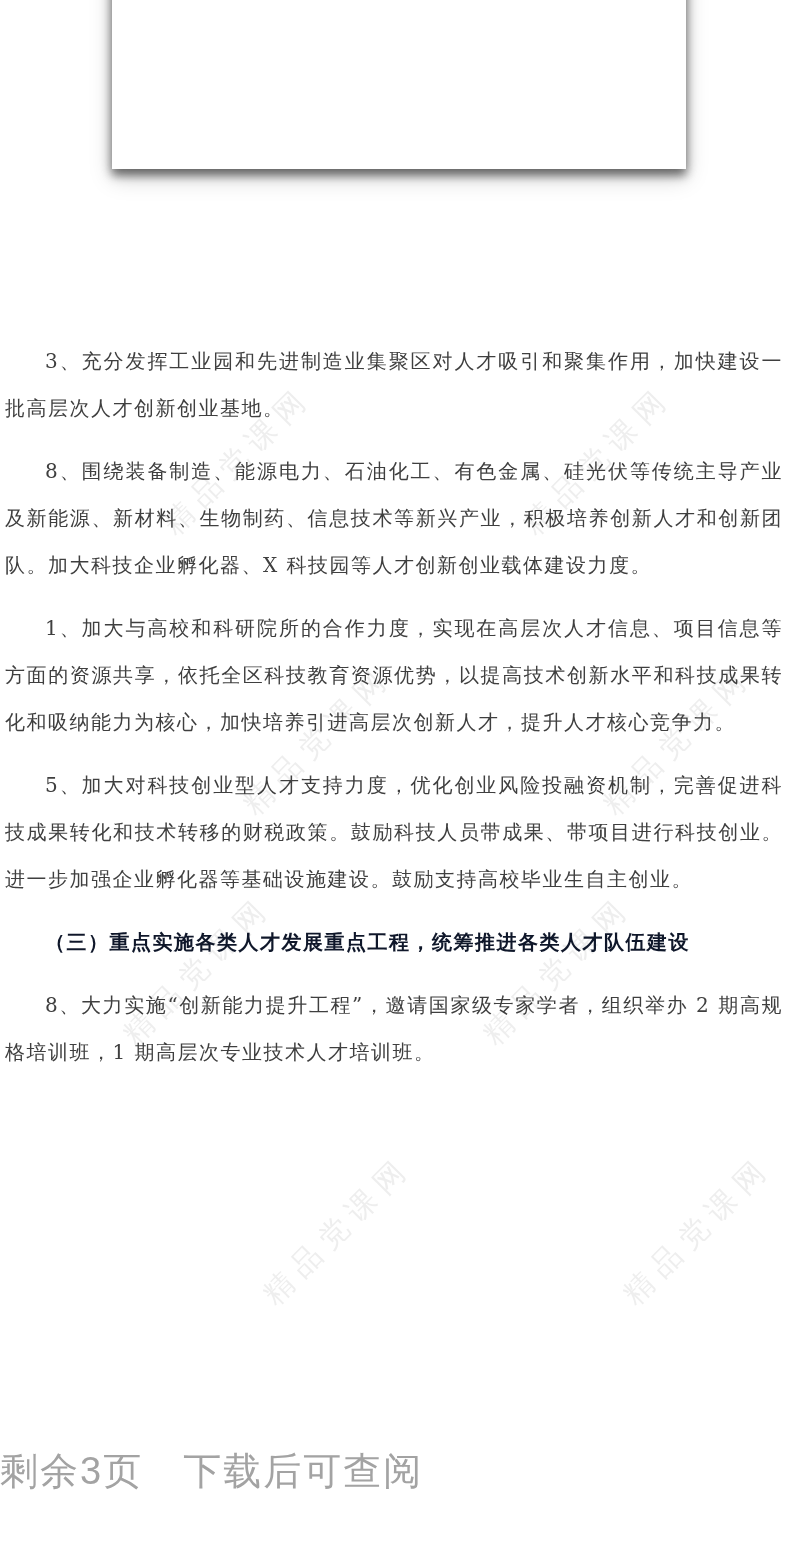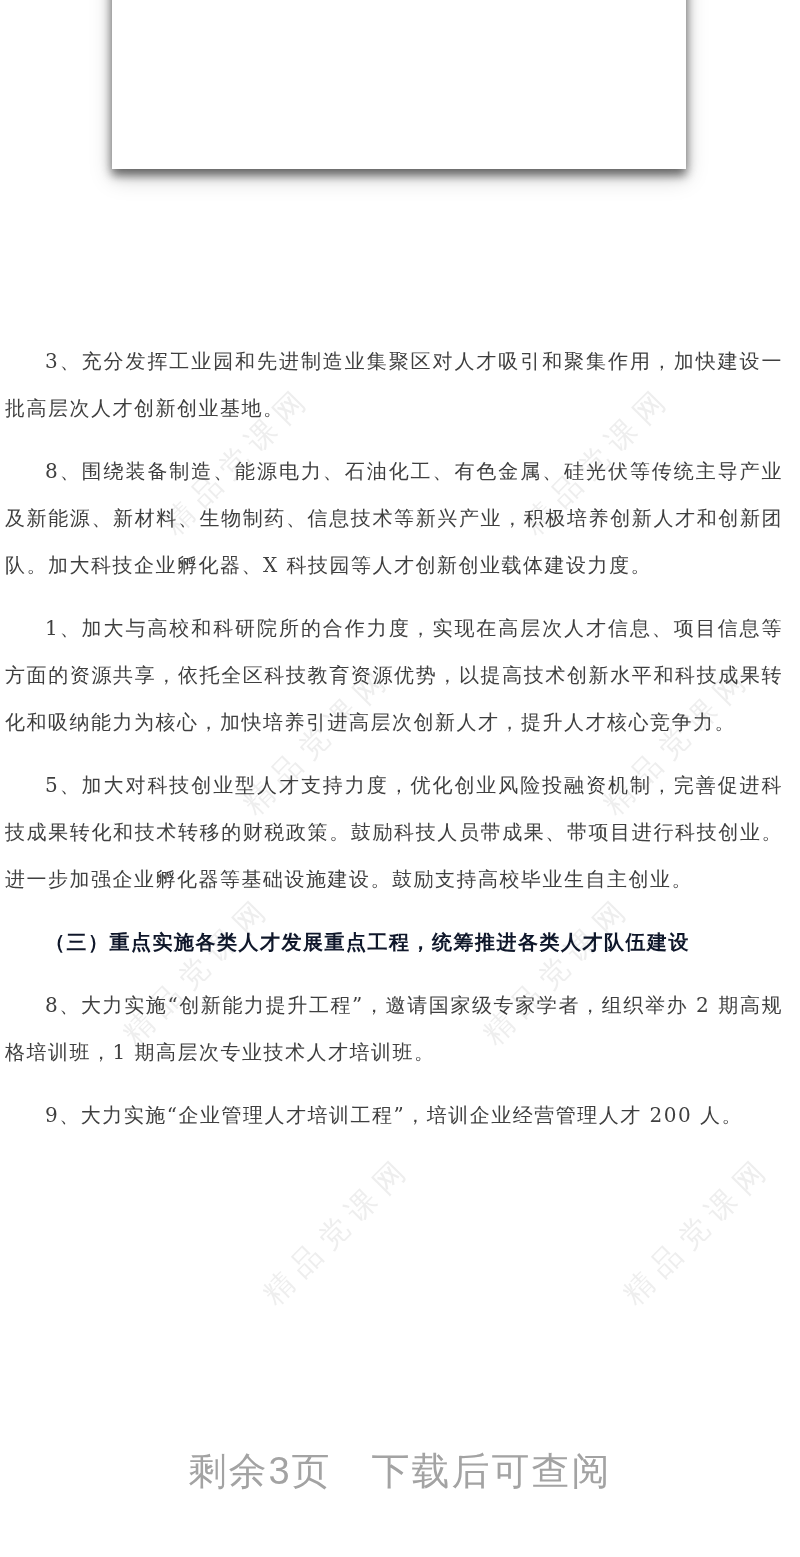--- a/index.html
+++ b/index.html
@@ -56,21 +56,20 @@
   .doc-content p.heading {
     font-weight: bold;
     color: #0f172a;
   }
 
   .remaining-notice {
     position: absolute;
     top: 1446px;
     left: 0;
     width: 100%;
-    text-align: center;
     font-family: "Liberation Sans", sans-serif;
     font-size: 38px;
     color: #a3a3a3;
     letter-spacing: 2px;
   }
 </style>
 </head>
 <body>
 
 <div class="watermark-layer">
@@ -86,16 +85,15 @@
 
 <div class="page-card"></div>
 
 <div class="doc-content">
   <p>3、充分发挥工业园和先进制造业集聚区对人才吸引和聚集作用，加快建设一批高层次人才创新创业基地。</p>
   <p>8、围绕装备制造、能源电力、石油化工、有色金属、硅光伏等传统主导产业及新能源、新材料、生物制药、信息技术等新兴产业，积极培养创新人才和创新团队。加大科技企业孵化器、X 科技园等人才创新创业载体建设力度。</p>
   <p>1、加大与高校和科研院所的合作力度，实现在高层次人才信息、项目信息等方面的资源共享，依托全区科技教育资源优势，以提高技术创新水平和科技成果转化和吸纳能力为核心，加快培养引进高层次创新人才，提升人才核心竞争力。</p>
   <p>5、加大对科技创业型人才支持力度，优化创业风险投融资机制，完善促进科技成果转化和技术转移的财税政策。鼓励科技人员带成果、带项目进行科技创业。进一步加强企业孵化器等基础设施建设。鼓励支持高校毕业生自主创业。</p>
   <p class="heading">（三）重点实施各类人才发展重点工程，统筹推进各类人才队伍建设</p>
   <p>8、大力实施“创新能力提升工程”，邀请国家级专家学者，组织举办 2 期高规格培训班，1 期高层次专业技术人才培训班。</p>
-  <p>9、大力实施“企业管理人才培训工程”，培训企业经营管理人才 200 人。</p>
 </div>
 
 <div class="remaining-notice">剩余3页　下载后可查阅</div>
 
 </body></html>

